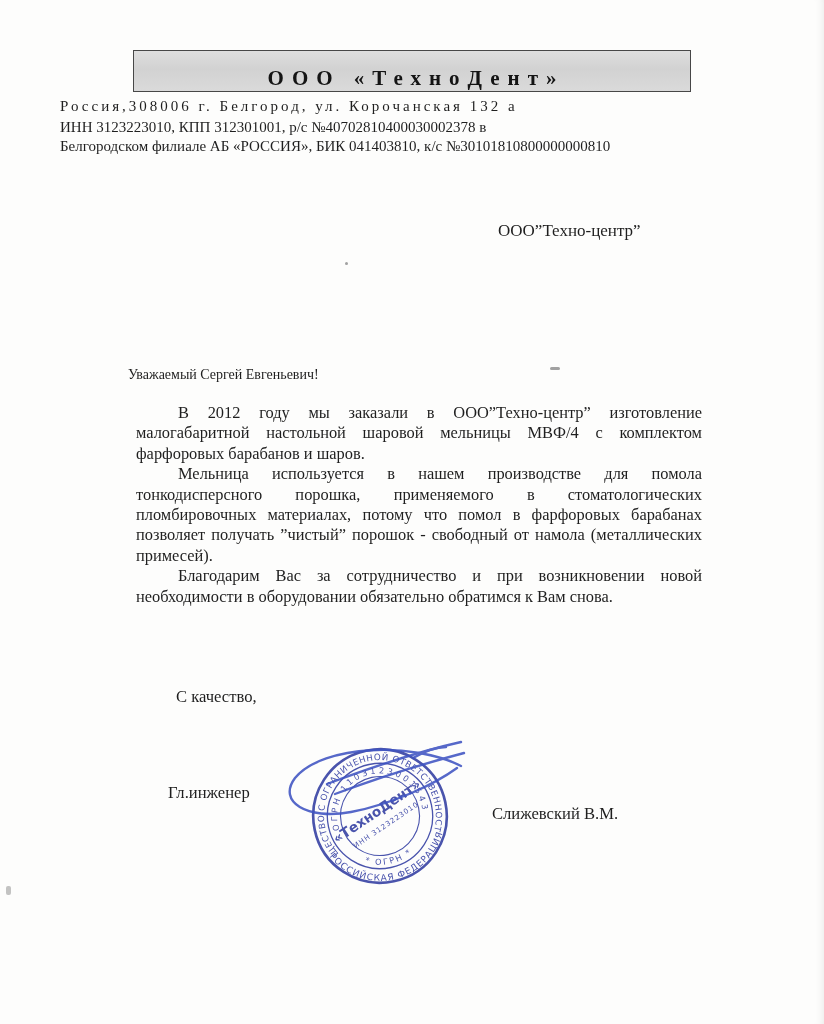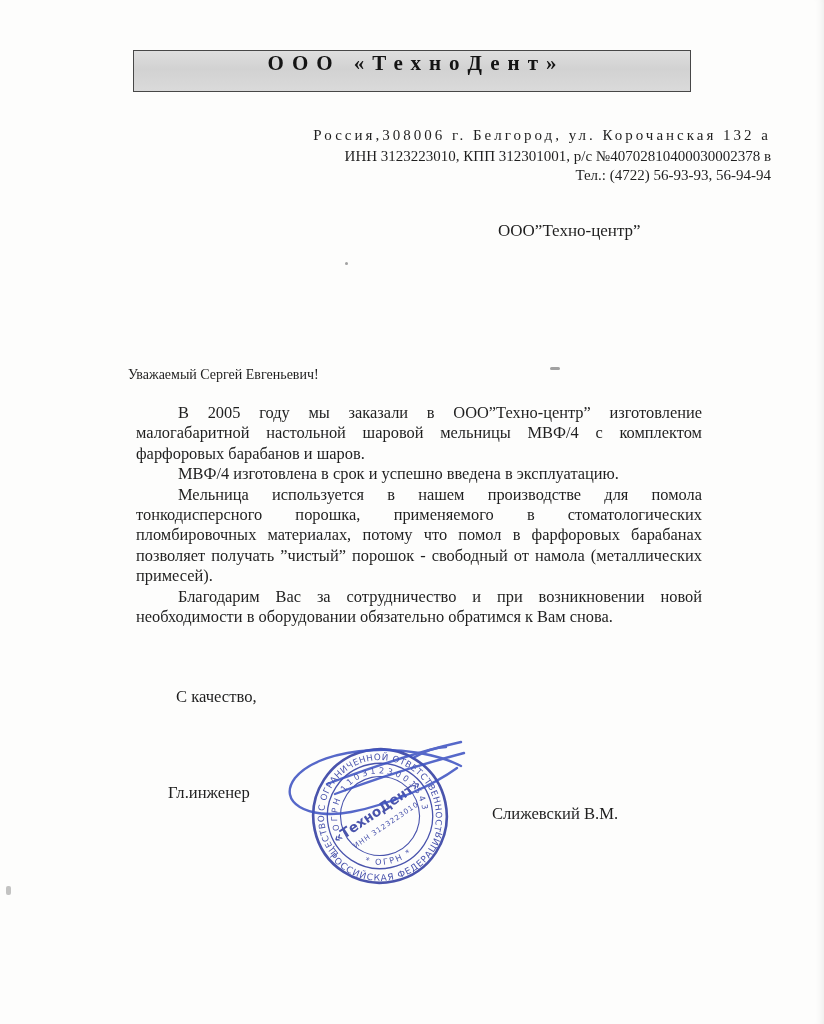--- a/index.html
+++ b/index.html
@@ -8,26 +8,26 @@
     position:relative;width:824px;height:1024px;margin:0 auto;
     background:#fdfdfc;overflow:hidden;color:#1f1f1f;
     font-family:"Liberation Serif", serif;
     box-shadow:inset -8px 0 10px -8px rgba(0,0,0,.10);
   }
   
   .title-box{
     position:absolute;left:133px;top:50px;width:556px;height:40px;
     background:linear-gradient(180deg,#dedede 0%,#d2d2d2 45%,#dadada 100%);
     border:1.5px solid #474747;
-    display:flex;align-items:flex-start;justify-content:center;
+    display:flex;align-items:flex-end;justify-content:center;
   }
   .title-box span{
     font-size:21px;font-weight:700;letter-spacing:8px;padding-left:8px;color:#141414;
   }
-  .letterhead-lines{position:absolute;left:67px;top:97px;width:704px;text-align:right;margin-top:29px;}
+  .letterhead-lines{position:absolute;left:60px;top:97px;width:704px;text-align:left;}
   .lh-line{font-size:15px;line-height:19px;white-space:nowrap;}
   .lh-address{letter-spacing:3px;margin-bottom:2px;}
   
   .recipient{position:absolute;left:498px;top:218px;font-size:17px;line-height:26px;}
   
   .salutation{position:absolute;left:128px;top:367px;width:566px;text-align:left;font-size:14px;}
   .body-text{position:absolute;left:136px;top:403px;width:566px;}
   .body-text p{margin:0;font-size:16.4px;line-height:20.4px;text-align:justify;text-indent:42px;}
   .closing{position:absolute;left:176px;top:687px;font-size:16.6px;}
   .sig-title{position:absolute;left:168px;top:783px;font-size:16.6px;}
@@ -46,32 +46,31 @@
 <body>
 
 <div class="page">
 
   <div class="title-box">
     <span>ООО «ТехноДент»</span>
   </div>
   <div class="letterhead-lines">
     <div class="lh-line lh-address">Россия,308006 г. Белгород, ул. Корочанская 132 а</div>
     <div class="lh-line">ИНН 3123223010, КПП 312301001, р/с №40702810400030002378 в</div>
-    <div class="lh-line">Тел.: (4722) 56-93-93, 56-94-94</div>
+    <div class="lh-line">Белгородском филиале АБ «РОССИЯ», БИК 041403810, к/с №30101810800000000810</div>
   </div>
 
   <div class="recipient">
     <div>ООО”Техно-центр”</div>
   </div>
 
   <div class="salutation">Уважаемый Сергей Евгеньевич!</div>
 
   <div class="body-text">
-    <p>В 2005 году мы заказали в ООО”Техно-центр” изготовление малогабаритной настольной шаровой мельницы МВФ/4 с комплектом фарфоровых барабанов и шаров.</p>
-    <p>МВФ/4 изготовлена в срок и успешно введена в эксплуатацию.</p>
+    <p>В 2012 году мы заказали в ООО”Техно-центр” изготовление малогабаритной настольной шаровой мельницы МВФ/4 с комплектом фарфоровых барабанов и шаров.</p>
     <p>Мельница используется в нашем производстве для помола тонкодисперсного порошка, применяемого в стоматологических пломбировочных материалах, потому что помол в фарфоровых барабанах позволяет получать ”чистый” порошок - свободный от намола (металлических примесей).</p>
     <p>Благодарим Вас за сотрудничество и при возникновении новой необходимости в оборудовании обязательно обратимся к Вам снова.</p>
   </div>
 
   <div class="closing">С качество,</div>
 
   <div class="sig-title">Гл.инженер</div>
   <div class="sig-name">Слижевский В.М.</div>
 
   <svg class="stamp-svg" viewBox="0 0 200 200" aria-hidden="true">

